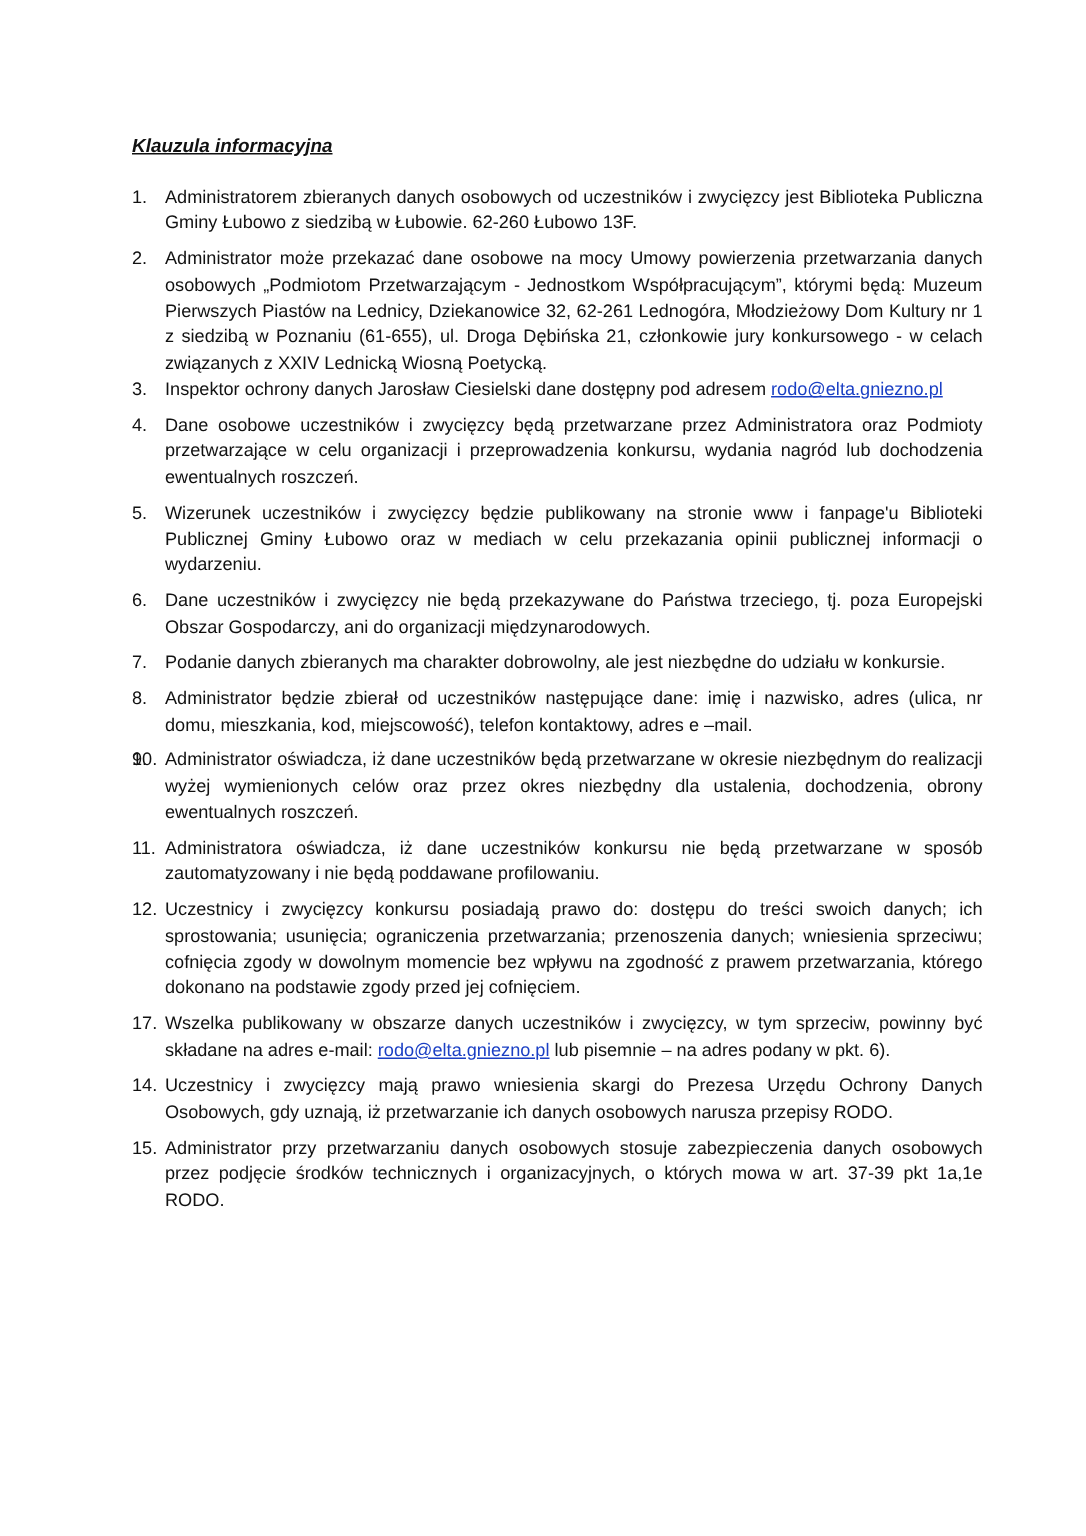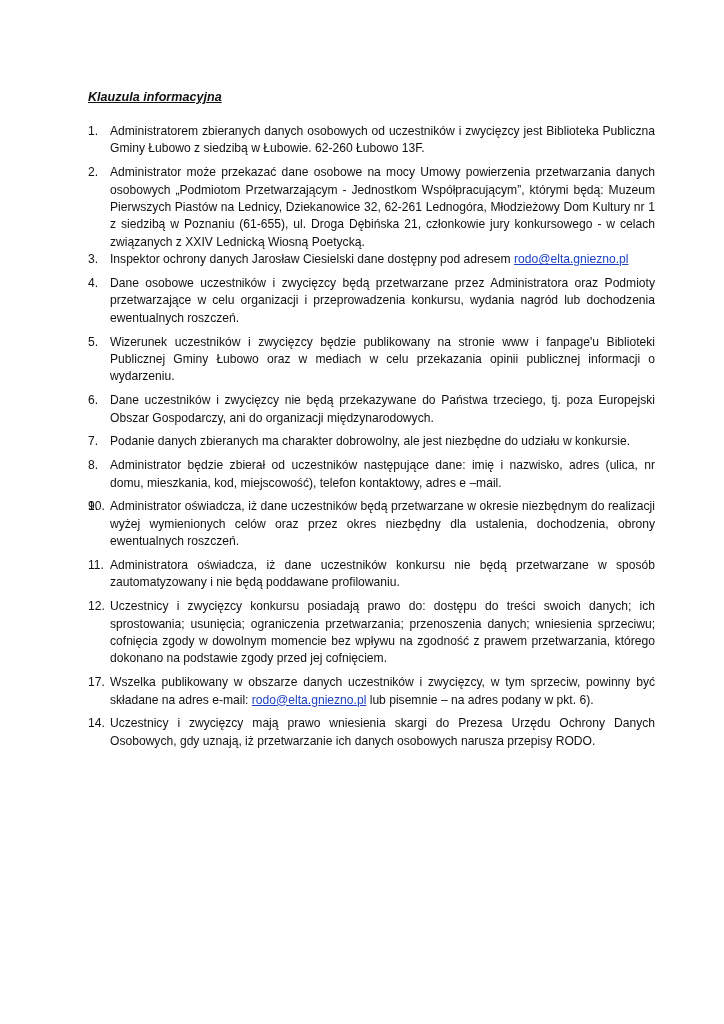--- a/index.html
+++ b/index.html
@@ -28,14 +28,15 @@
     <li><span class="num">5.</span><span>Wizerunek uczestników i zwycięzcy będzie publikowany na stronie www i fanpage'u Biblioteki Publicznej Gminy Łubowo oraz w mediach w celu przekazania opinii publicznej informacji o wydarzeniu.</span></li>
     <li><span class="num">6.</span><span>Dane uczestników i zwycięzcy nie będą przekazywane do Państwa trzeciego, tj. poza Europejski Obszar Gospodarczy, ani do organizacji międzynarodowych.</span></li>
     <li><span class="num">7.</span><span>Podanie danych zbieranych ma charakter dobrowolny, ale jest niezbędne do udziału w konkursie.</span></li>
     <li><span class="num">8.</span><span>Administrator będzie zbierał od uczestników następujące dane: imię i nazwisko, adres (ulica, nr domu, mieszkania, kod, miejscowość), telefon kontaktowy, adres e –mail.</span></li>
     <li><span class="num">9.</span></li>
     <li><span class="num">10.</span><span>Administrator oświadcza, iż dane uczestników będą przetwarzane w okresie niezbędnym do realizacji wyżej wymienionych celów oraz przez okres niezbędny dla ustalenia, dochodzenia, obrony ewentualnych roszczeń.</span></li>
     <li><span class="num">11.</span><span>Administratora oświadcza, iż dane uczestników konkursu nie będą przetwarzane w sposób zautomatyzowany i nie będą poddawane profilowaniu.</span></li>
     <li><span class="num">12.</span><span>Uczestnicy i zwycięzcy konkursu posiadają prawo do: dostępu do treści swoich danych; ich sprostowania; usunięcia; ograniczenia przetwarzania; przenoszenia danych; wniesienia sprzeciwu; cofnięcia zgody w dowolnym momencie bez wpływu na zgodność z prawem przetwarzania, którego dokonano na podstawie zgody przed jej cofnięciem.</span></li>
     <li><span class="num">17.</span><span>Wszelka publikowany w obszarze danych uczestników i zwycięzcy, w tym sprzeciw, powinny być składane na adres e-mail: </span><a href="#" style="color: rgb(26, 63, 196);">rodo@elta.gniezno.pl</a><span> lub pisemnie – na adres podany w pkt. 6).</span></li>
     <li><span class="num">14.</span><span>Uczestnicy i zwycięzcy mają prawo wniesienia skargi do Prezesa Urzędu Ochrony Danych Osobowych, gdy uznają, iż przetwarzanie ich danych osobowych narusza przepisy RODO.</span></li>
+    <li><span class="num">15.</span><span>Administrator przy przetwarzaniu danych osobowych stosuje zabezpieczenia danych osobowych przez podjęcie środków technicznych i organizacyjnych, o których mowa w art. 37-39 pkt 1a,1e RODO.</span></li>
   </ol>
 </div>
 
 </body></html>

